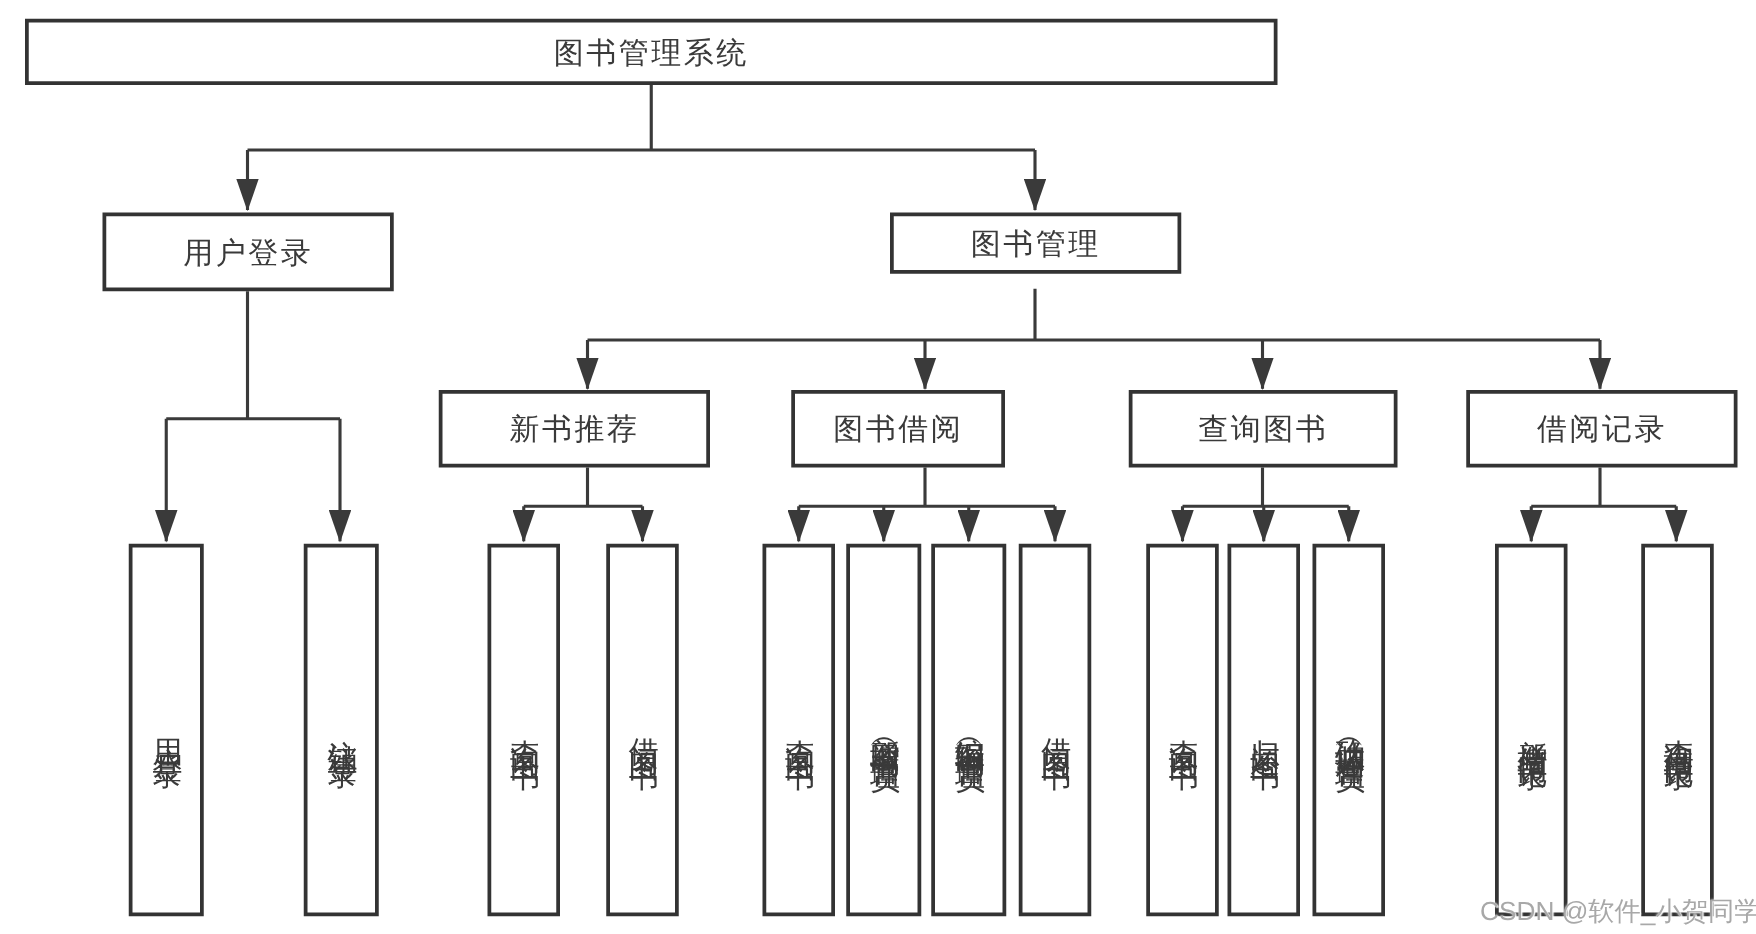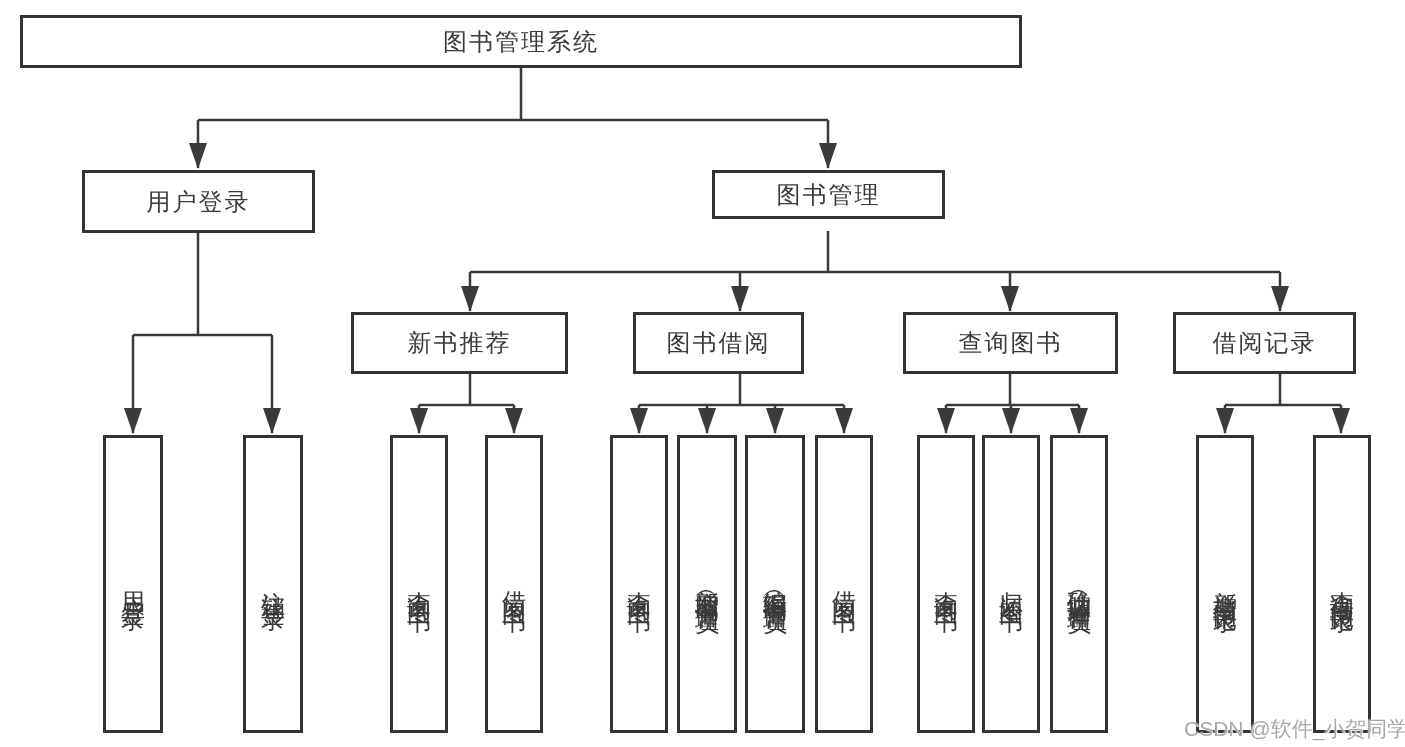--- a/index.html
+++ b/index.html
@@ -112,21 +112,21 @@
 
   <div class="node h" style="left:351px;top:312px;width:217px;height:62px">
     <span>新书推荐</span>
   </div>
   <div class="node h" style="left:633px;top:312px;width:171px;height:62px">
     <span>图书借阅</span>
   </div>
   <div class="node h" style="left:903px;top:312px;width:215px;height:62px">
     <span>查询图书</span>
   </div>
-  <div class="node h" style="left:1173px;top:312px;width:183px;height:62px">
+  <div class="node h" style="left:1173px;top:312px;width:217px;height:62px">
     <span>借阅记录</span>
   </div>
 
   <div class="node v" style="left:103px;top:435px;width:60px;height:298px">
     <span>用户登录</span>
   </div>
   <div class="node v" style="left:243px;top:435px;width:60px;height:298px">
     <span>注销登录</span>
   </div>
 

